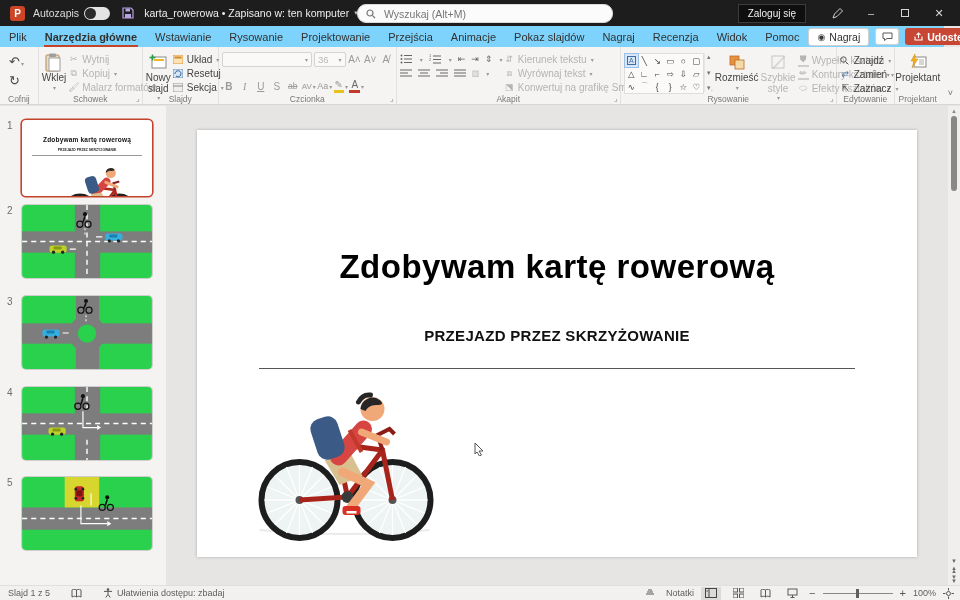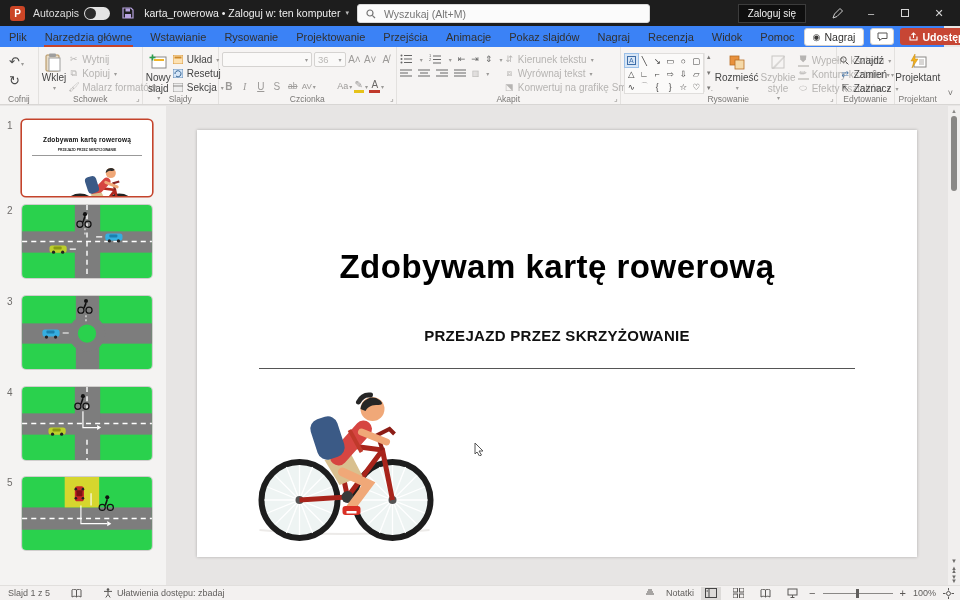--- a/index.html
+++ b/index.html
@@ -11,35 +11,35 @@
   .titlebar{position:absolute;top:0;left:0;right:0;height:26px;background:#1d1d1d;
             display:flex;align-items:center;color:#e8e8e8;font-size:10.5px;}
   .ppt-icon{width:15px;height:15px;margin:0 8px 0 10px;border-radius:3px;background:#cb4526;
             color:#fff;font-weight:bold;font-size:10px;display:flex;align-items:center;justify-content:center;}
   .autosave{display:flex;align-items:center;gap:5px;color:#dcdcdc;}
   .toggle{width:26px;height:13px;border-radius:7px;background:#e4e4e4;position:relative;}
   .toggle .knob{position:absolute;left:1px;top:1px;width:11px;height:11px;border-radius:50%;background:#2a2a2a;}
   .save-ico{margin:0 10px 0 12px;}
   .doc-title{color:#efefef;display:flex;align-items:center;gap:5px;}
   .chev-sm{font-size:7px;color:#bdbdbd;}
-  .searchbox{position:absolute;left:357px;top:4px;width:293px;height:19px;background:#fbfbfb;
-             border:1px solid #d9d9d9;border-radius:3px;display:flex;align-items:center;gap:6px;padding:0 8px;}
+  .searchbox{position:absolute;left:357px;top:4px;width:256px;height:19px;background:#fbfbfb;
+             border:1px solid #d9d9d9;border-radius:9px;display:flex;align-items:center;gap:6px;padding:0 8px;}
   .searchbox input{border:none;outline:none;background:transparent;font-size:10.5px;color:#616161;
                    width:100%;font-family:"Liberation Sans",sans-serif;}
   .tb-right{position:absolute;right:4px;top:0;height:26px;display:flex;align-items:center;}
   .signin{background:#0f0f0f;border:1px solid #3c3c3c;color:#f0f0f0;font-size:10px;
           padding:3px 9px;margin-right:14px;}
   .tb-btn{width:34px;height:26px;display:flex;align-items:center;justify-content:center;color:#d6d6d6;font-size:11px;}
   .restore-glyph{width:8px;height:8px;border:1px solid #d6d6d6;display:inline-block;}
 
   
-  .tabrow{position:absolute;top:26px;left:0;right:16px;height:21px;background:#3b82f6;
+  .tabrow{position:absolute;top:26px;left:0;right:16px;height:21px;background:#7dd3fc;
           display:flex;align-items:center;font-size:11px;color:#323130;}
   .tab{padding:0 9px;height:21px;display:flex;align-items:center;cursor:default;white-space:nowrap;}
-  .tab.active{font-weight:normal;position:relative;}
+  .tab.active{font-weight:bold;position:relative;}
   .tab.active::after{content:"";position:absolute;left:8px;right:8px;bottom:0;height:2.5px;background:#c4432b;}
   .tabrow-right{margin-left:auto;display:flex;align-items:center;gap:6px;padding-right:8px;}
   .record-btn{display:flex;align-items:center;gap:4px;background:#fff;border:1px solid #d2d0ce;
               border-radius:3px;padding:2px 8px;font-size:10.5px;}
   .comment-btn{background:#fff;border:1px solid #d2d0ce;border-radius:3px;width:24px;height:17px;
                display:flex;align-items:center;justify-content:center;}
   .share-btn{display:flex;align-items:center;gap:4px;background:#c74634;color:#fff;border-radius:3px;
              padding:2.5px 9px;font-size:10.5px;font-weight:bold;}
 
   
@@ -129,21 +129,21 @@
         </span>
     </div>
     <span class="save-ico">
       <svg width="12" height="12" viewBox="0 0 12 12">
           <path d="M1 1h8l2 2v8H1z" fill="none" stroke="#b8a3e0" stroke-width="1.2"></path>
           <rect x="3" y="7" width="6" height="4" fill="#b8a3e0"></rect>
           <rect x="3.5" y="1.5" width="4.5" height="3" fill="#b8a3e0"></rect>
         </svg>
     </span>
     <div class="doc-title">
-      <span>karta_rowerowa • Zaloguj w: ten komputer</span>
+      <span>karta_rowerowa • Zapisano w: ten komputer</span>
       <span class="chev-sm">▾</span>
     </div>
     <div class="searchbox">
       <span>
         <svg width="10" height="10" viewBox="0 0 10 10">
             <circle cx="4" cy="4" r="3" fill="none" stroke="#757575" stroke-width="1.2"></circle>
             <line x1="6.3" y1="6.3" x2="9" y2="9" stroke="#757575" stroke-width="1.2"></line>
           </svg>
       </span>
       <input placeholder="Wyszukaj (Alt+M)" style="">
@@ -301,21 +301,21 @@
       <div class="fontrow">
         <span class="fmt" style="font-weight:bold;">B</span>
         <span class="fmt" style="font-style:italic;font-family:'Liberation Serif',serif;">I</span>
         <span class="fmt" style="text-decoration:underline;">U</span>
         <span class="fmt">S</span>
         <span class="fmt" style="text-decoration:line-through;font-size:8.5px;">ab</span>
         <span class="fmt" style="font-size:8px;">
             <span>AV</span>
             <span class="chev">▾</span>
           </span>
-        <span class="fmt" style="font-size:9px;margin-left:20px;">
+        <span class="fmt" style="font-size:9px;">
             <span>Aa</span>
             <span class="chev">▾</span>
           </span>
         <span class="fmt">
             <span style="border-bottom:3px solid #e6c21a;padding:0 1px;">✎</span>
             <span class="chev">▾</span>
           </span>
         <span class="fmt">
             <span style="border-bottom:3px solid #c0392b;padding:0 2px;color:#6a6866;">A</span>
             <span class="chev">▾</span>

